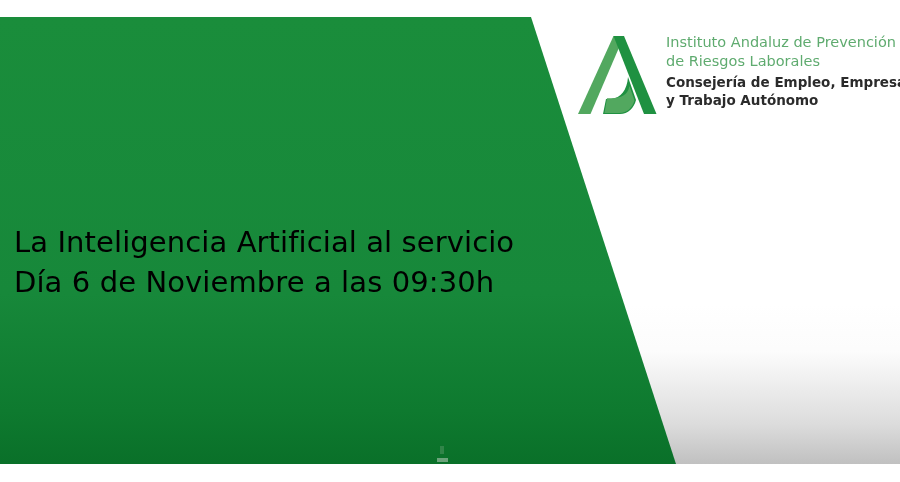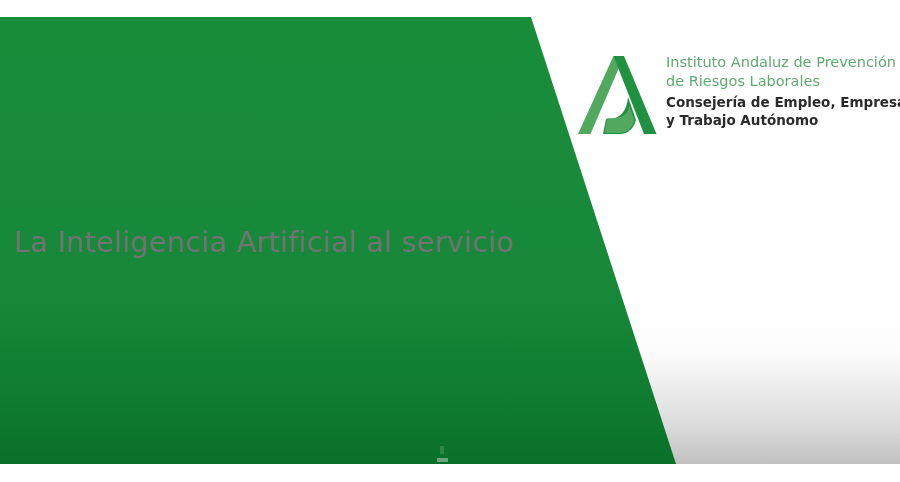--- a/index.html
+++ b/index.html
@@ -65,35 +65,35 @@
     z-index: 3;
   }
   .green-panel svg { display: block; }
 
   
   .headline {
     position: absolute;
     left: 14px;
     top: 205px;
     z-index: 10;
-    color: #737373;
+    color: #000000;
     font-family: "DejaVu Sans", sans-serif;
     font-size: 29px;
     font-weight: 400;
     line-height: 40px;
     letter-spacing: 0.1px;
     white-space: nowrap;
   }
   .headline .hl-line { display: block; }
 
   
   .logo {
     position: absolute;
     left: 576px;
-    top: 37px;
+    top: 17px;
     width: 318px;
     height: 102px;
     z-index: 20;
     display: flex;
     align-items: flex-start;
   }
   .logo-mark {
     width: 84px;
     height: 82px;
     flex: 0 0 84px;
@@ -162,20 +162,21 @@
             <stop offset="88%" stop-color="#0e7a2f"></stop>
             <stop offset="100%" stop-color="#0a7029"></stop>
           </linearGradient>
         </defs>
         <polygon points="0,0 531,0 676,447 0,447" fill="url(#greenGrad)"></polygon>
       </svg>
     </div>
 
     <div class="headline">
       <span class="hl-line">La Inteligencia Artificial al servicio</span>
+      <span class="hl-line">Día 6 de Noviembre a las 09:30h</span>
     </div>
 
     <div class="player-artifact-dot"></div>
     <div class="player-artifact"></div>
 
   </div>
 
   <div class="logo">
 
     <div class="logo-mark">

